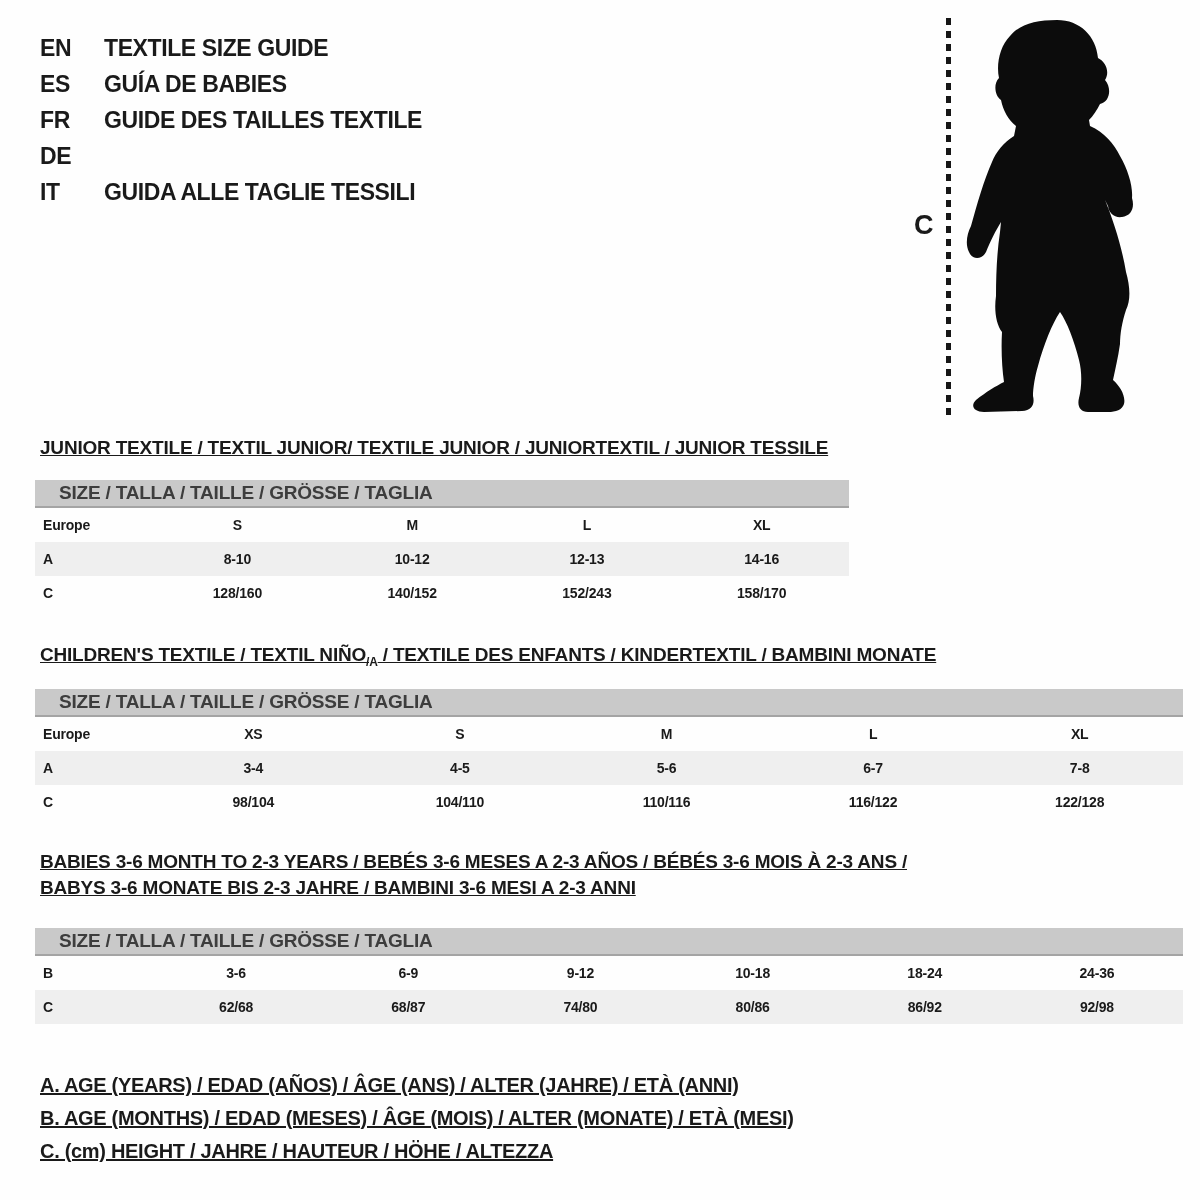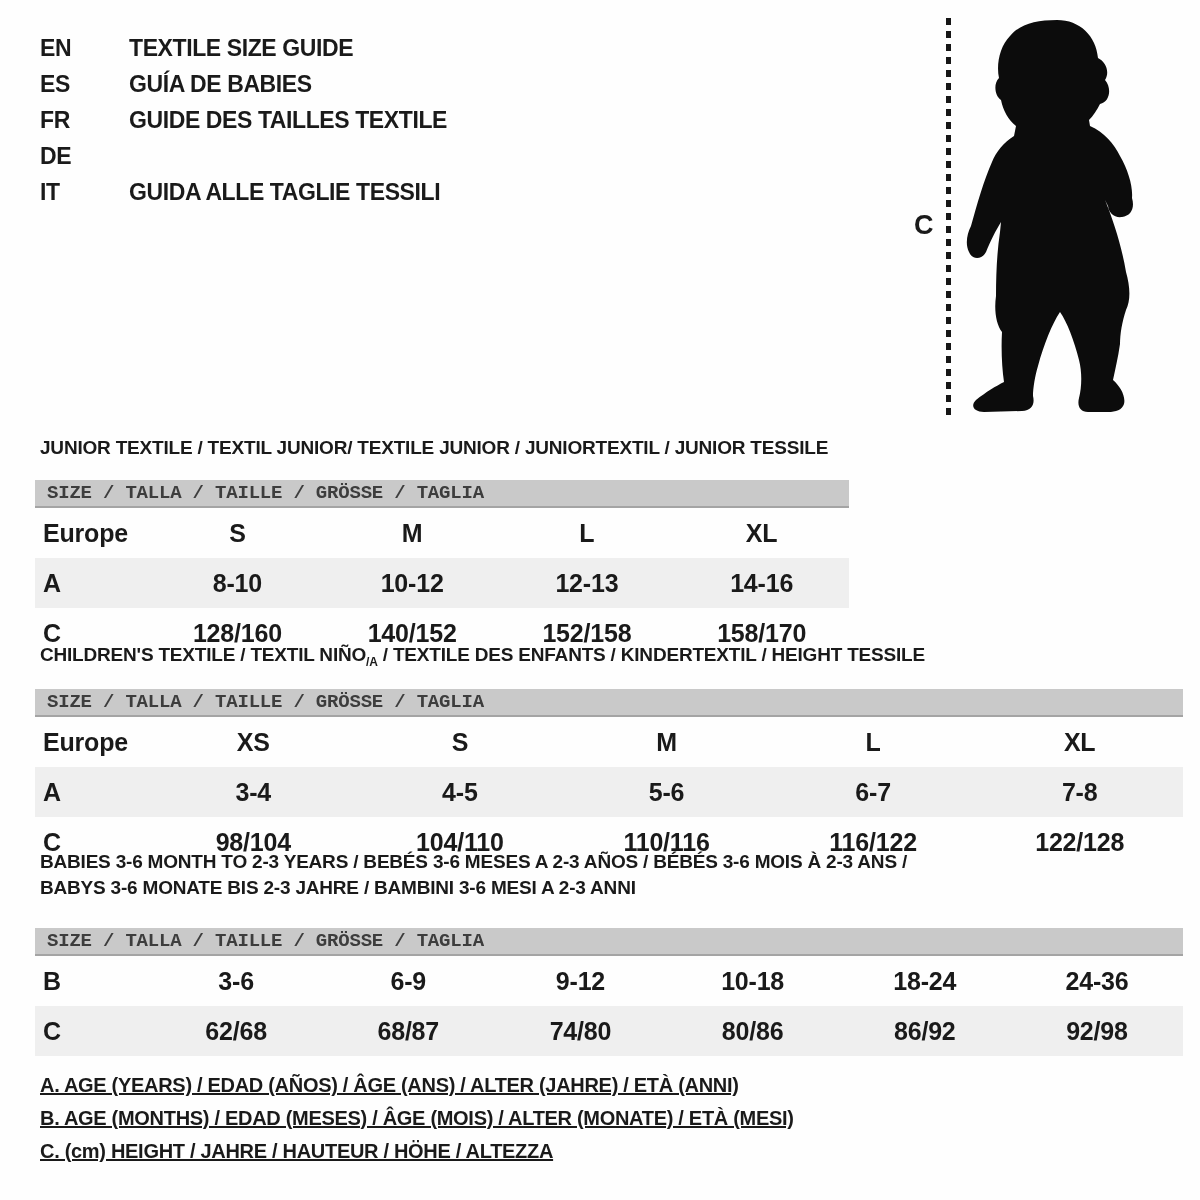--- a/index.html
+++ b/index.html
@@ -4,37 +4,37 @@
 <style>
   html,body { margin:0; padding:0; }
   body {
     width:1200px; height:1200px; background:#ffffff;
     font-family:"Liberation Sans", sans-serif; font-weight:bold; color:#1a1a1a;
   }
   .page { position:relative; width:1200px; height:1200px; overflow:hidden; background:#fefefe; }
 
   
   .langs { position:absolute; left:40px; top:30px; }
-  .lang-row { display:flex; height:36px; align-items:center; font-size:23px; letter-spacing:-0.4px; white-space:nowrap;gap:25px; }
+  .lang-row { display:flex; height:36px; align-items:center; font-size:23px; letter-spacing:-0.4px; white-space:nowrap; }
   .lang-code { width:64px; }
 
   
   .dash-line { position:absolute; left:946px; top:18px; width:5px; height:398px;
     background:repeating-linear-gradient(to bottom, #161616 0 7px, transparent 7px 13px); }
   .c-label { position:absolute; left:914px; top:210px; font-size:27px; }
   .baby-svg { position:absolute; left:962px; top:14px; width:182px; height:404px; }
 
   
-  .section-title { position:absolute; font-size:19px; letter-spacing:-0.2px; white-space:nowrap; }
+  .section-title { position:absolute; font-size:19px; letter-spacing:-0.2px; white-space:nowrap;text-decoration:underline; }
   .t-sub { font-size:12px; vertical-align:-5px; }
   .size-header { position:absolute; height:28px; background:#c9c9c9; border-bottom:2px solid #a4a4a4;
-    box-sizing:border-box; display:flex; align-items:center; padding-left:12px;
-    font-size:19px; color:#3d3d3d; letter-spacing:-0.2px;font-family:Liberation Mono, monospace; }
+    box-sizing:border-box; display:flex; align-items:center; padding-left:24px;
+    font-size:19px; color:#3d3d3d; letter-spacing:-0.2px; }
   .tbl { position:absolute; }
-  .tbl-row { display:flex; height:50px; align-items:center; font-size:25px; letter-spacing:-0.2px; }
+  .tbl-row { display:flex; height:34px; align-items:center; font-size:14px; letter-spacing:-0.2px; }
   .tbl-row.shaded { background:#efefef; }
   .tbl-label { width:115px; padding-left:8px; box-sizing:border-box; }
   .tbl-cell { flex:1; text-align:center; }
 
   
   .legend { position:absolute; left:40px; top:1069px;text-decoration:underline; }
   .legend-row { height:33px; display:flex; align-items:center; font-size:20px; letter-spacing:-0.3px; white-space:nowrap; }
 </style>
 </head>
 <body>
@@ -123,26 +123,26 @@
       <span class="tbl-label">A</span>
       <span class="tbl-cell">8-10</span>
       <span class="tbl-cell">10-12</span>
       <span class="tbl-cell">12-13</span>
       <span class="tbl-cell">14-16</span>
     </div>
     <div class="tbl-row">
       <span class="tbl-label">C</span>
       <span class="tbl-cell">128/160</span>
       <span class="tbl-cell">140/152</span>
-      <span class="tbl-cell">152/158</span>
+      <span class="tbl-cell">152/243</span>
       <span class="tbl-cell">158/170</span>
     </div>
   </div>
 
-  <div class="section-title" style="left:40px; top:644px;"><span>CHILDREN'S TEXTILE / TEXTIL NIÑO</span><span class="t-sub">/A</span><span> / TEXTILE DES ENFANTS / KINDERTEXTIL / HEIGHT TESSILE</span></div>
+  <div class="section-title" style="left:40px; top:644px;"><span>CHILDREN'S TEXTILE / TEXTIL NIÑO</span><span class="t-sub">/A</span><span> / TEXTILE DES ENFANTS / KINDERTEXTIL / BAMBINI MONATE</span></div>
   <div class="size-header" style="left:35px; top:689px; width:1148px;">SIZE / TALLA / TAILLE / GRÖSSE / TAGLIA</div>
   <div class="tbl" style="left:35px; top:717px; width:1148px;">
     <div class="tbl-row">
       <span class="tbl-label">Europe</span>
       <span class="tbl-cell">XS</span>
       <span class="tbl-cell">S</span>
       <span class="tbl-cell">M</span>
       <span class="tbl-cell">L</span>
       <span class="tbl-cell">XL</span>
     </div>

